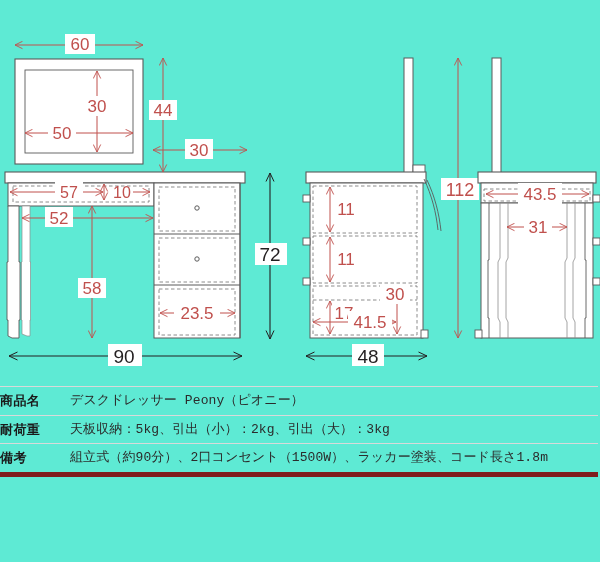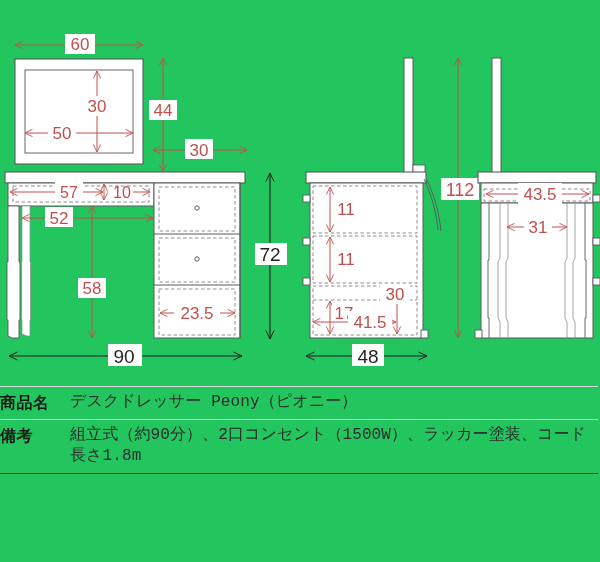--- a/index.html
+++ b/index.html
@@ -14,21 +14,21 @@
     font-family: "Liberation Sans", "DejaVu Sans", sans-serif;
     color: #231f20;
     overflow: hidden;
     position: relative;
   }
 
   #page {
     position: relative;
     width: 600px;
     height: 562px;
-    background: #22c55e;
+    background: #5eead4;
   }
 
   
   #drawing-area {
     position: absolute;
     left: 0;
     top: 0;
     width: 600px;
     height: 380px;
   }
@@ -38,27 +38,27 @@
     height: 380px;
   }
 
   
   #spec-table {
     position: absolute;
     left: 0;
     top: 386px;
     width: 598px;
     border-collapse: collapse;
-    font-size: 16px;
+    font-size: 13px;
   }
   #spec-table tr {
     border-top: 1px solid #d9d9d9;
   }
   #spec-table tr:last-child {
-    border-bottom: 1px solid #7f1d1d;
+    border-bottom: 5px solid #7f1d1d;
   }
   #spec-table td {
     padding: 5px 0 5px 0;
     vertical-align: top;
     line-height: 1.35;
   }
   td.spec-label {
     width: 70px;
     padding-left: 4px;
     font-weight: bold;
@@ -302,19 +302,23 @@
     </svg>
   </div>
 
   <table id="spec-table">
     <tbody>
       <tr>
         <td class="spec-label">商品名</td>
         <td class="spec-value">デスクドレッサー Peony（ピオニー）</td>
       </tr>
       <tr>
+        <td class="spec-label">耐荷重</td>
+        <td class="spec-value">天板収納：5kg、引出（小）：2kg、引出（大）：3kg</td>
+      </tr>
+      <tr>
         <td class="spec-label">備考</td>
         <td class="spec-value">組立式（約90分）、2口コンセント（1500W）、ラッカー塗装、コード長さ1.8m</td>
       </tr>
     </tbody>
   </table>
 
 </div>
 
 </body></html>

